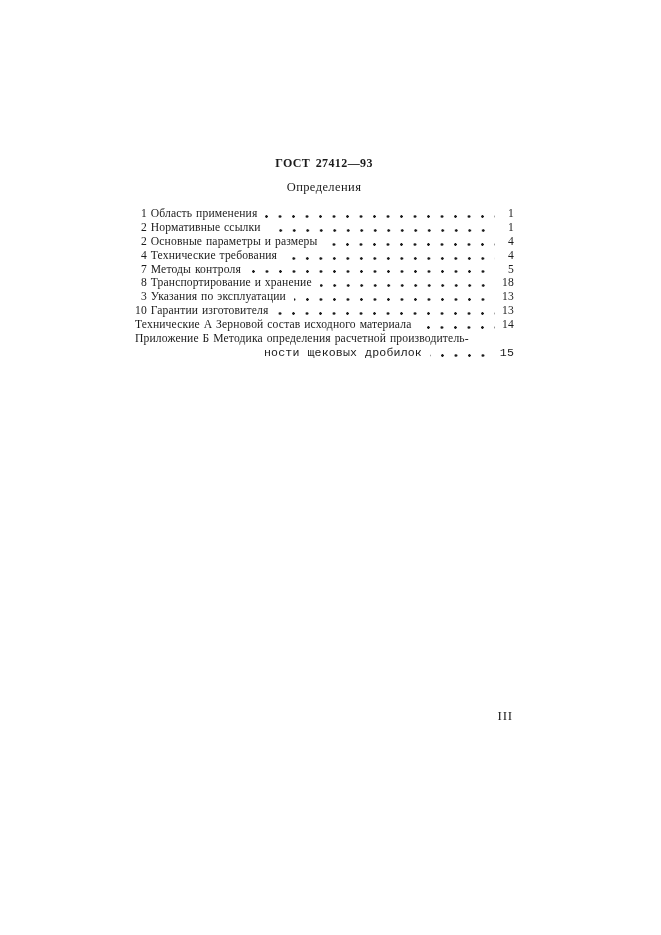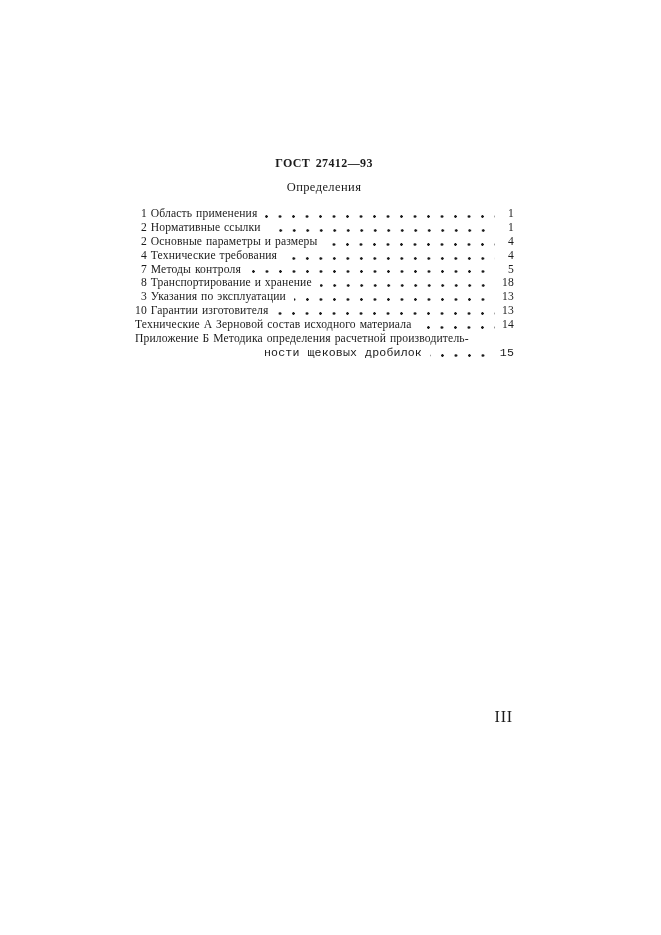--- a/index.html
+++ b/index.html
@@ -70,21 +70,21 @@
     flex: 0 0 auto;
     min-width: 15px;
     text-align: right;
   }
   .folio {
     position: absolute;
     top: 708px;
     left: 135px;
     width: 378px;
     text-align: right;
-    font-size: 16px;
+    font-size: 13px;
     letter-spacing: 0.8px;
   }
 </style>
 </head>
 <body>
 
 <div class="page">
 
   <div class="doc-header">ГОСТ 27412—93</div>
 

